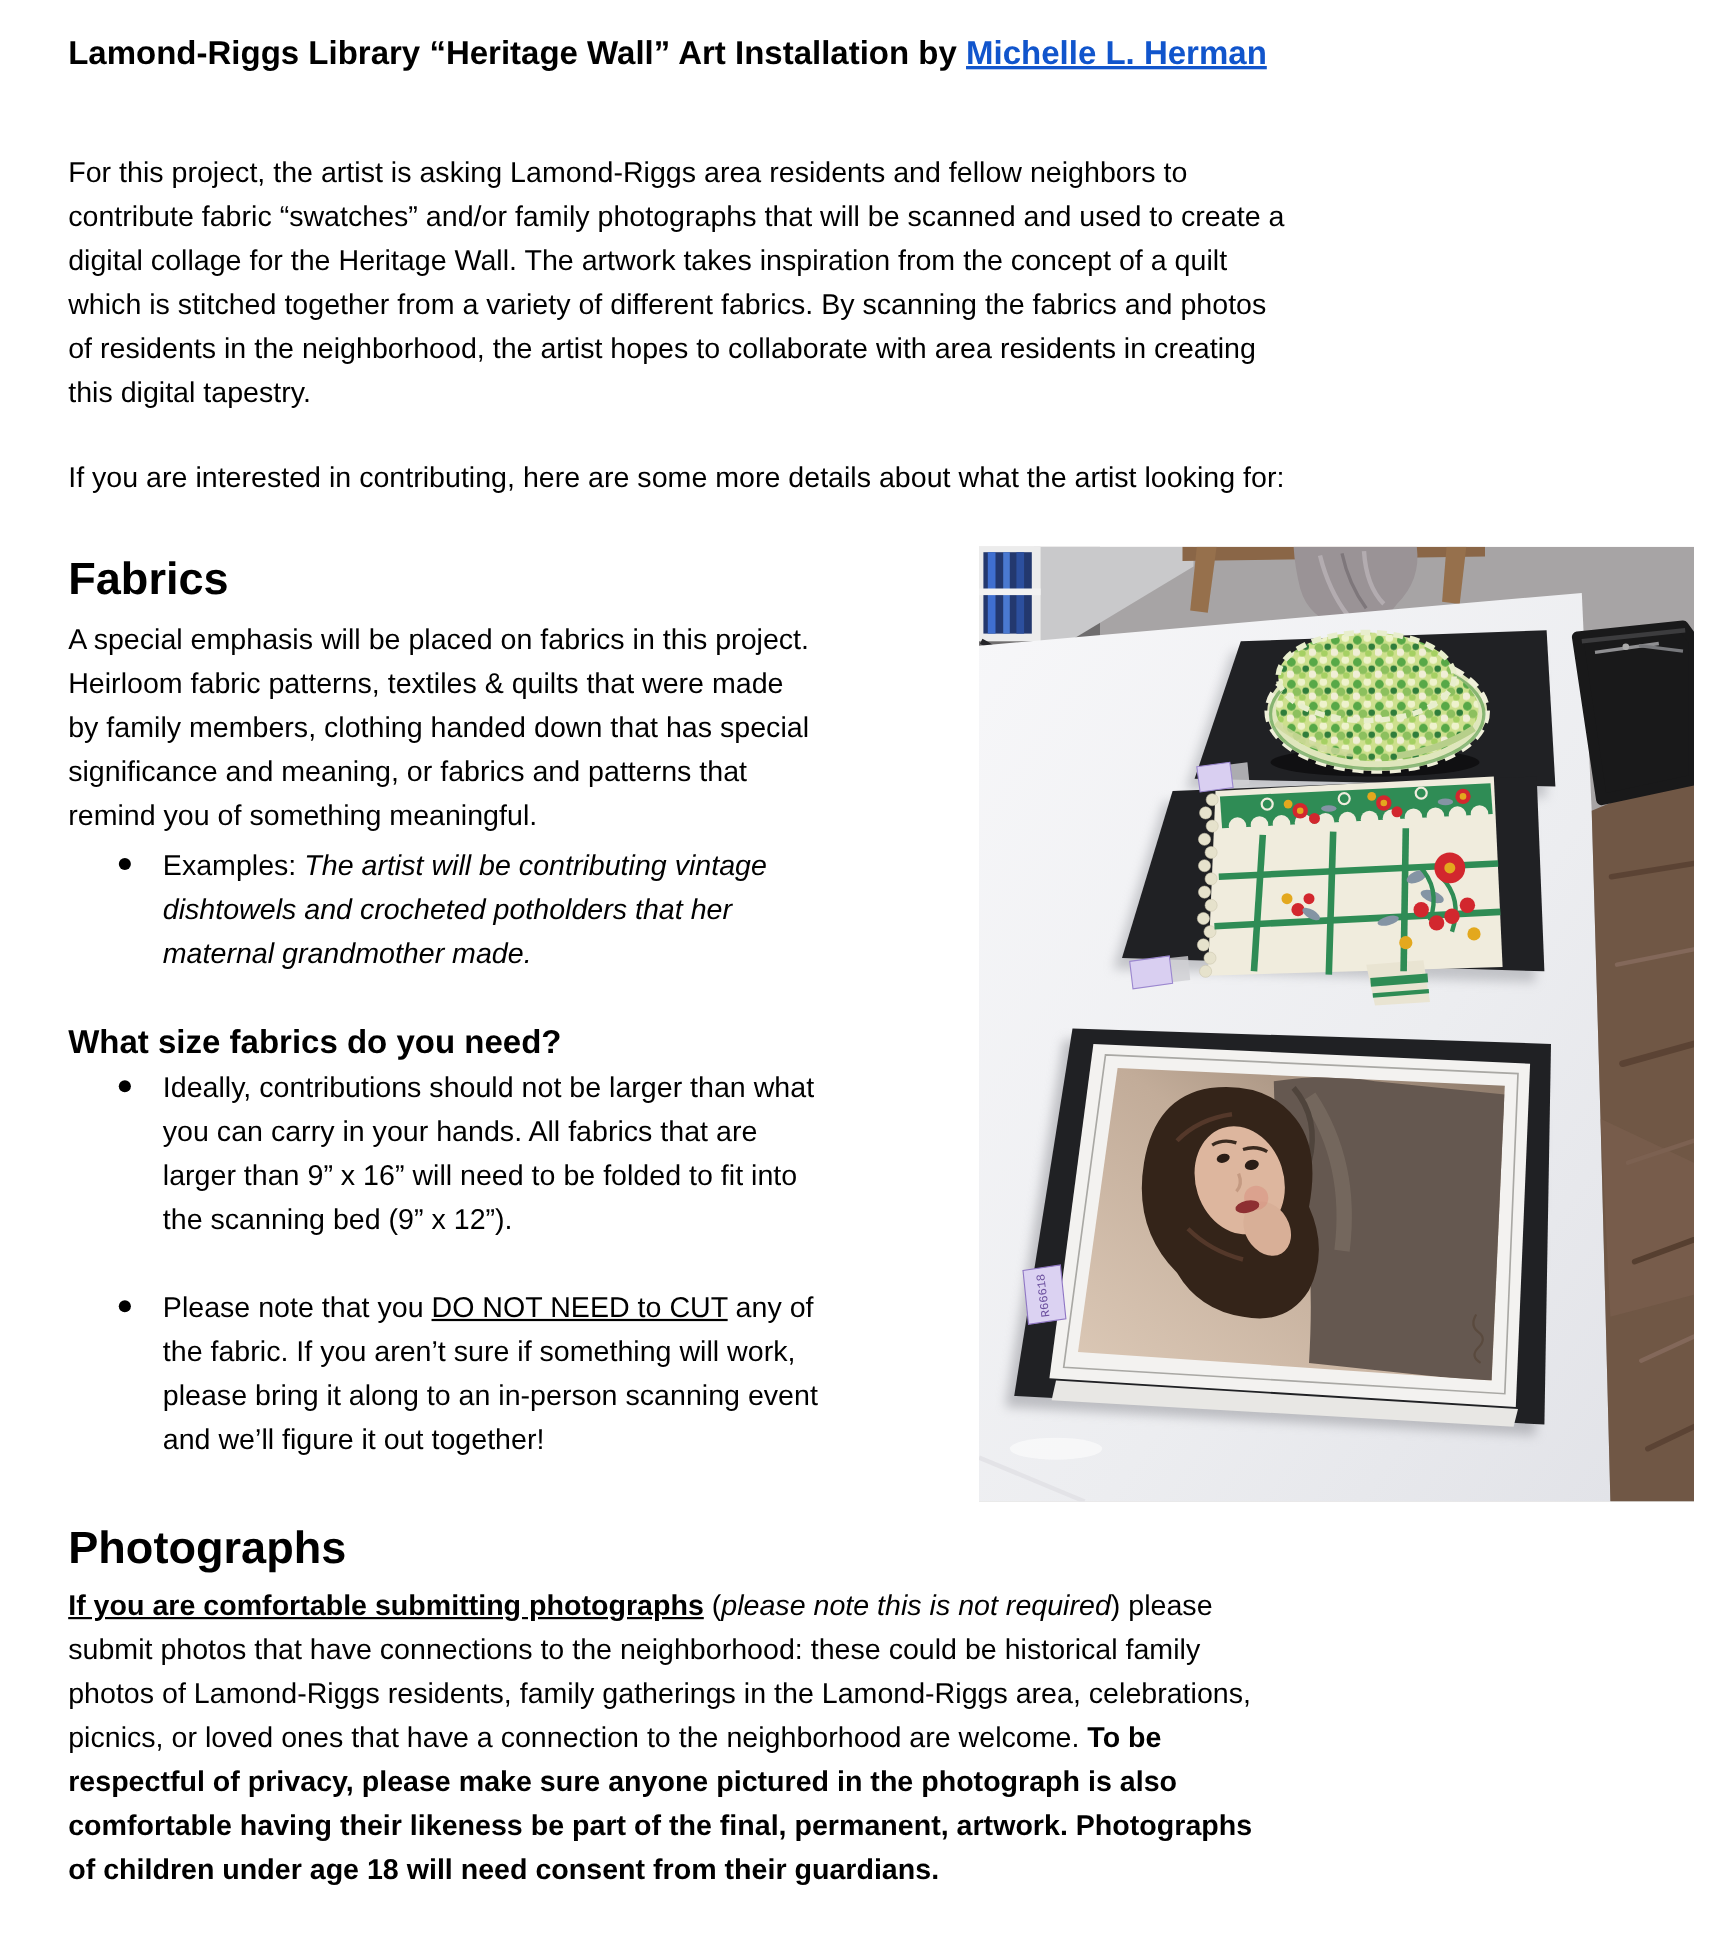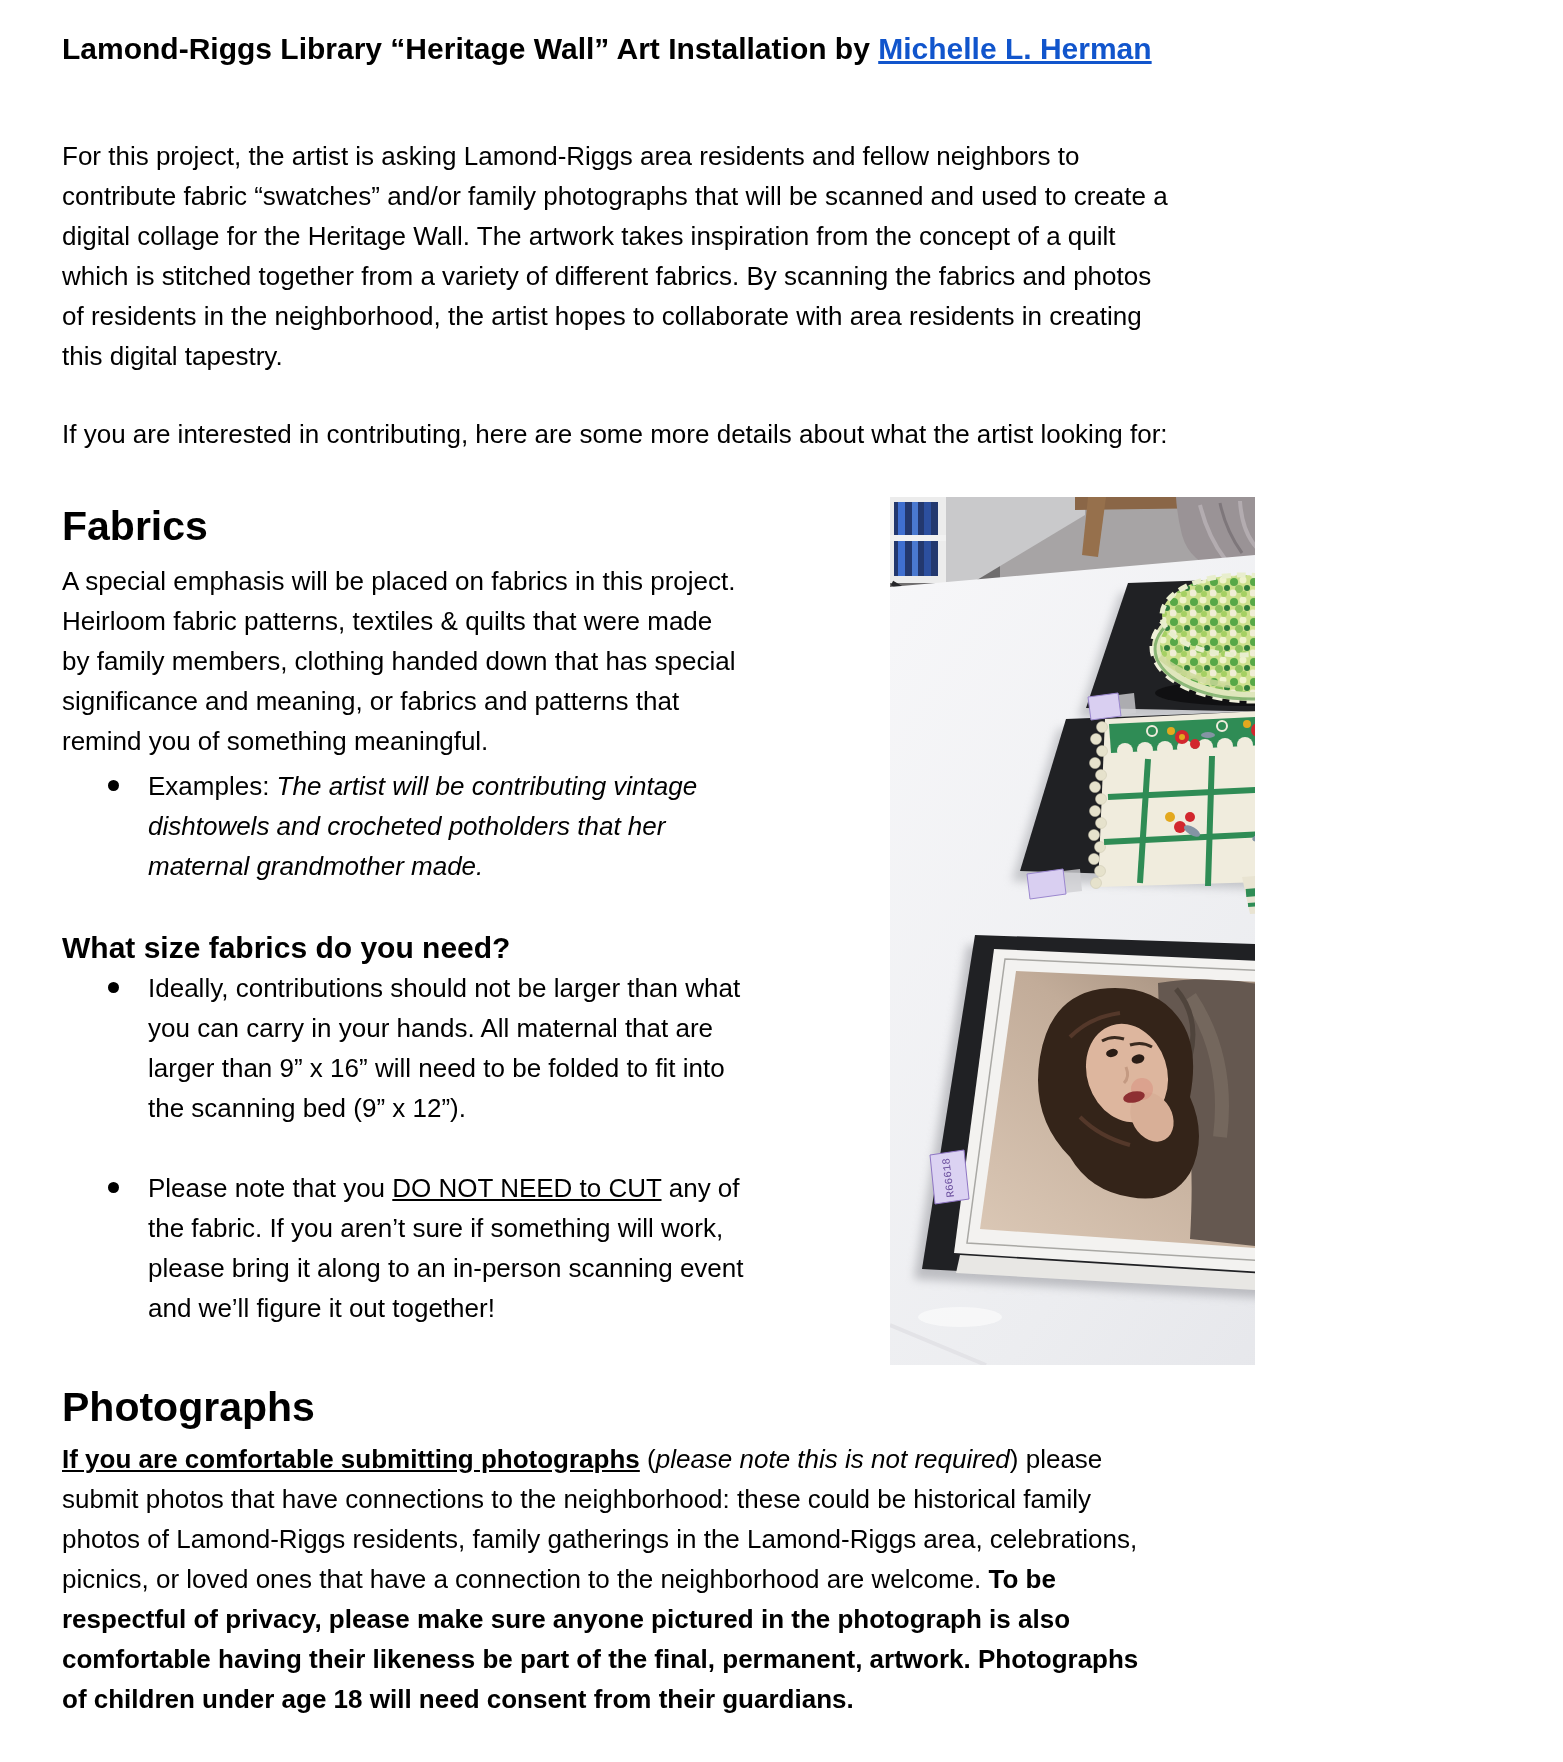--- a/index.html
+++ b/index.html
@@ -1,17 +1,17 @@
 <!DOCTYPE html>
 <html><head>
 <meta charset="utf-8">
 <style>
   html,body{margin:0;padding:0;background:#ffffff;}
   body{font-family:"Liberation Sans",sans-serif;color:#000;}
-  .doc{position:relative;width:1255px;height:1762px;background:#fff;overflow:hidden;}
+  .doc{position:relative;width:1563px;height:1762px;background:#fff;overflow:hidden;}
   .txt{font-size:26px;line-height:40px;}
   .line{white-space:nowrap;}
   .b{font-weight:700;}
   .i{font-style:italic;}
   .u{text-decoration:underline;}
   .link{color:#1155cc;text-decoration:underline;cursor:pointer;}
   .title{position:absolute;left:62px;top:29px;font-size:30px;line-height:40px;font-weight:700;}
   .intro{position:absolute;left:62px;top:136px;}
   .interest{position:absolute;left:62px;top:414px;}
   .h-big{position:absolute;font-size:41px;line-height:46px;font-weight:700;}
@@ -70,21 +70,21 @@
     </div>
   </div>
 
   <div class="size-h">What size fabrics do you need?</div>
 
   <div class="bullets size-b1">
     <div class="bullet-row">
       <span class="dot"></span>
       <div class="bullet-content txt">
           <div class="line"><span>Ideally, contributions should not be larger than what</span></div>
-          <div class="line"><span>you can carry in your hands. All maternal that are</span></div>
+          <div class="line"><span>you can carry in your hands. All fabrics that are</span></div>
           <div class="line"><span>larger than 9” x 16” will need to be folded to fit into</span></div>
           <div class="line"><span>the scanning bed (9” x 12”).</span></div>
         </div>
     </div>
   </div>
 
   <div class="bullets size-b2">
     <div class="bullet-row">
       <span class="dot"></span>
       <div class="bullet-content txt">

